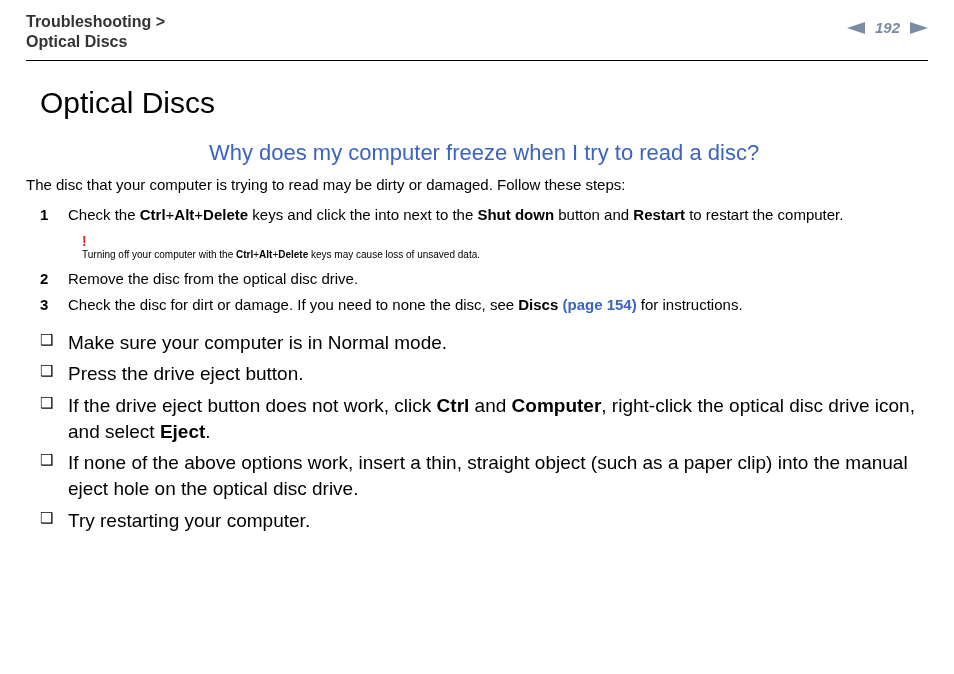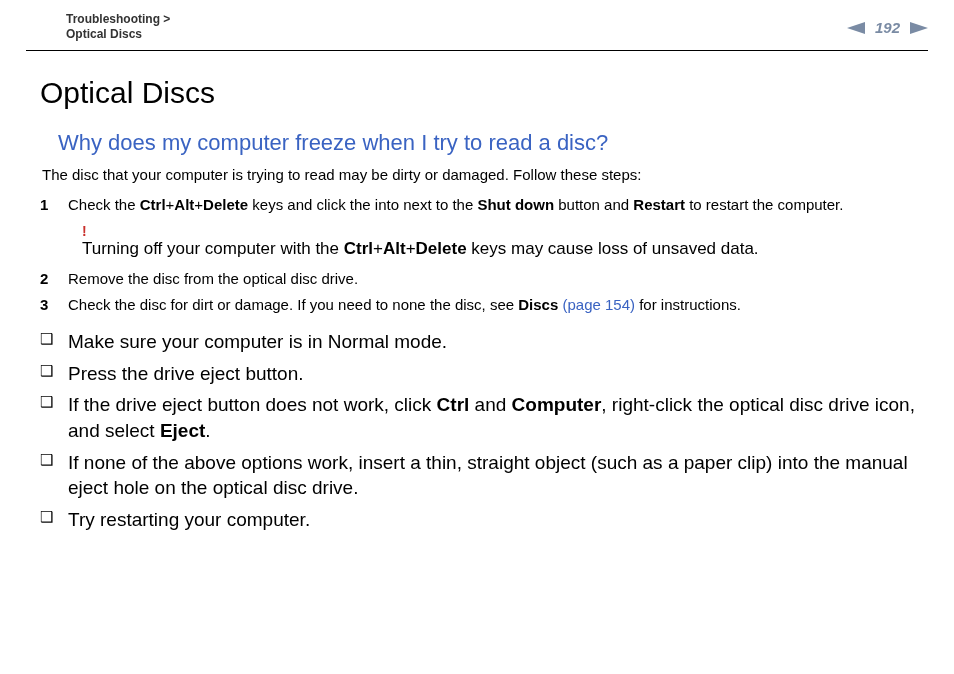--- a/index.html
+++ b/index.html
@@ -6,43 +6,43 @@
     --link:#3a63c2;
     --text:#000;
     --muted:#5f5f5f;
     --accent:#7a8ba4;
   }
   html,body{margin:0;padding:0;background:#fff;color:var(--text);
     font-family:Arial,Helvetica,sans-serif;font-size:15px;line-height:1.35;}
   .page{width:954px;min-height:674px;box-sizing:border-box;padding:0 26px 20px 26px;}
   .header{display:flex;align-items:flex-start;justify-content:space-between;
     padding:12px 0 8px 0;}
-  .breadcrumb{color:#333;font-weight:bold;font-size:12px;line-height:1.25;margin-left:40px;}
+  .breadcrumb{color:#333;font-weight:bold;font-size:16px;line-height:1.25;}
   .breadcrumb .sep{font-weight:bold;color:#333;}
   .pager{display:flex;align-items:center;gap:10px;margin-top:6px;}
   .pager .num{font-style:italic;font-weight:bold;color:var(--accent);font-size:15px;}
   .arrow-left,.arrow-right{display:inline-block;}
   .arrow-left svg,.arrow-right svg{display:block;}
   hr.rule{border:none;border-top:1px solid #000;margin:0 0 22px 0;}
   h1{font-weight:normal;font-size:30px;margin:0 0 14px 14px;}
-  h2{color:var(--link);font-weight:normal;font-size:22px;margin:0 0 8px 32px;}
-  .para{margin:0 0 10px 16px;font-size:15px;}
+  h2{color:var(--link);font-weight:normal;font-size:22px;margin:0 0 8px 14px;text-align:center;}
+  .para{margin:0 0 10px 0;font-size:15px;}
   .ol{margin:0 0 14px 14px;}
   .ol .row{display:flex;align-items:flex-start;margin:6px 0;}
   .ol .num{width:28px;font-weight:bold;font-size:15px;flex:0 0 28px;}
   .ol .body{flex:1;font-size:15px;}
   .warn{margin:8px 0 8px 42px;}
   .warn .bang{color:#c9302c;font-weight:bold;font-size:14px;line-height:1;}
-  .warn .msg{font-size:17px;}
+  .warn .msg{font-size:10px;}
   .ul{margin:0 0 14px 14px;}
   .ul .row{display:flex;align-items:flex-start;margin:6px 0;}
   .ul .bullet{width:28px;flex:0 0 28px;font-size:15px;}
   .ul .body{flex:1;font-size:19px;}
   .b{font-weight:bold;}
-  a.link{color:var(--link);font-weight:normal;text-decoration:none;}
+  a.link{color:var(--link);font-weight:bold;text-decoration:none;}
 </style>
 </head>
 <body>
 
 <div class="page">
 
   <div class="header">
     <div class="breadcrumb">
       <span>Troubleshooting</span>
       <span class="sep">&gt;</span><br>

